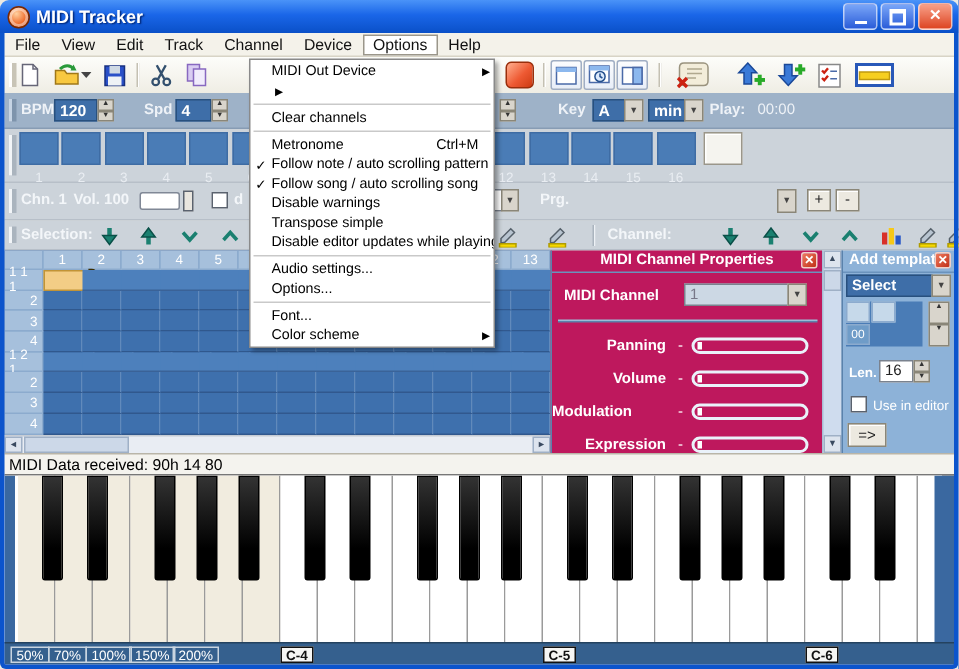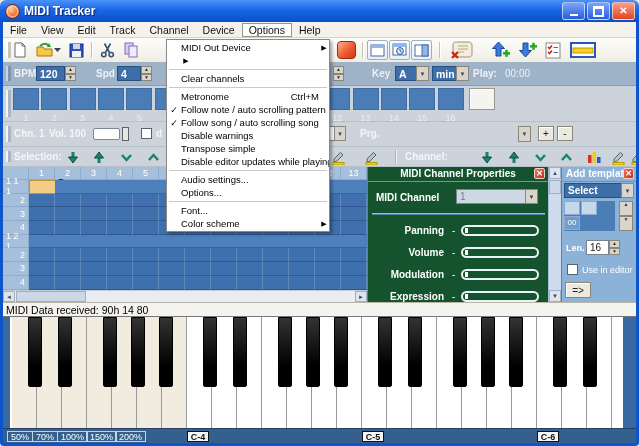--- a/index.html
+++ b/index.html
@@ -82,21 +82,21 @@
     border-bottom:1px solid rgba(25,45,85,.35);box-sizing:border-box;
     color:#f3cd86;font-size:9px;}
   .gc.beat{background:#4d80bc;padding-left:33px;}
   .gc.note{background:#f3cd86;color:#3a2c00;font-weight:bold;display:flex;align-items:center;
     justify-content:center;border:1px solid #c29436;}
   #hscroll{left:3px;top:290px;width:364px;height:12px;background:#e9edf3;border-top:1px solid #c6ccd4;box-sizing:border-box;}
   .sbtn{position:absolute;width:12px;height:11px;background:#dde4ee;border:1px solid #9fb0c6;
     color:#3a4a60;font-size:6px;display:flex;align-items:center;justify-content:center;box-sizing:border-box;}
   .sthumb{position:absolute;background:#ccd8e8;border:1px solid #9fb0c6;box-sizing:border-box;}
   
-  #props{left:367px;top:167px;width:181px;height:135px;background:#14532d;border-left:1px solid #5a82ac;
+  #props{left:367px;top:167px;width:181px;height:135px;background:#be185d;border-left:1px solid #5a82ac;
     overflow:hidden;box-sizing:border-box;}
   #tmpl{left:561px;top:167px;width:75px;height:135px;background:#8db2d8;border-left:1px solid #5a82ac;
     overflow:hidden;box-sizing:border-box;}
   .ptitle{position:absolute;left:0;top:0;right:0;height:14px;color:#fff;font-weight:bold;
     font-size:10px;text-align:center;line-height:14px;border-bottom:1px solid #6a92bc;}
   .xbtn{position:absolute;top:1px;width:11px;height:11px;border-radius:2px;
     background:linear-gradient(135deg,#ef7a5e,#c03018);border:1px solid #f0d0c8;
     color:#fff;font-size:8px;font-weight:bold;line-height:9px;text-align:center;box-sizing:border-box;}
   .plabel{position:absolute;color:#fff;font-size:10px;font-weight:bold;}
   .pgroove{position:absolute;width:78px;height:11px;border:2px solid #eaf2fa;border-radius:6px;box-sizing:border-box;}
@@ -564,21 +564,21 @@
       <div class="plabel" style="left: 0px; top: 58px; width: 76px; text-align: right; position: absolute;">Panning</div>
       <div class="plabel" style="left: 84px; top: 58px; position: absolute; font-weight: normal;">-</div>
       <div class="pgroove" style="left: 93px; top: 58px; position: absolute;">
         <div class="pthumb"></div>
       </div>
       <div class="plabel" style="left: 0px; top: 80px; width: 76px; text-align: right; position: absolute;">Volume</div>
       <div class="plabel" style="left: 84px; top: 80px; position: absolute; font-weight: normal;">-</div>
       <div class="pgroove" style="left: 93px; top: 80px; position: absolute;">
         <div class="pthumb"></div>
       </div>
-      <div class="plabel" style="left: 0px; top: 102px; width: 76px; text-align: right; position: absolute;">Modulation</div>
+      <div class="plabel" style="left: 0px; top: 102px; width: 76px; text-align: left; position: absolute;">Modulation</div>
       <div class="plabel" style="left: 84px; top: 102px; position: absolute; font-weight: normal;">-</div>
       <div class="pgroove" style="left: 93px; top: 102px; position: absolute;">
         <div class="pthumb"></div>
       </div>
       <div class="plabel" style="left: 0px; top: 124px; width: 76px; text-align: right; position: absolute;">Expression</div>
       <div class="plabel" style="left: 84px; top: 124px; position: absolute; font-weight: normal;">-</div>
       <div class="pgroove" style="left: 93px; top: 124px; position: absolute;">
         <div class="pthumb"></div>
       </div>
     </div>

